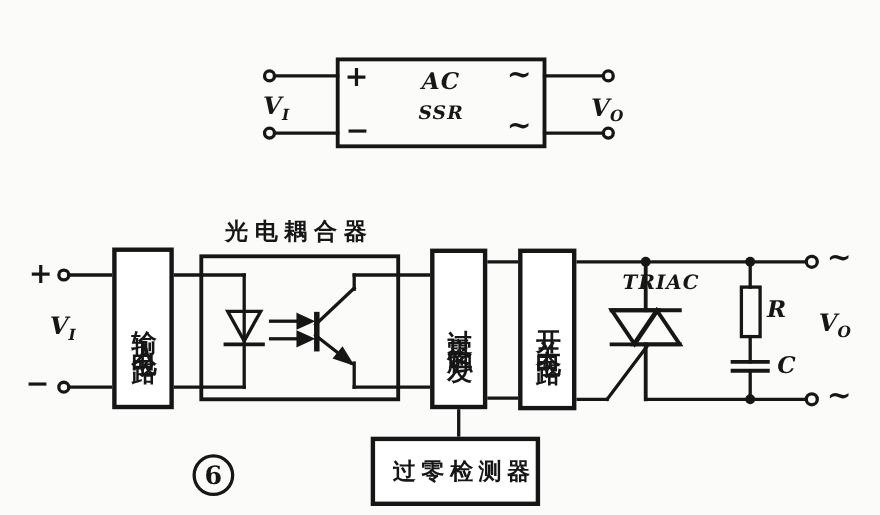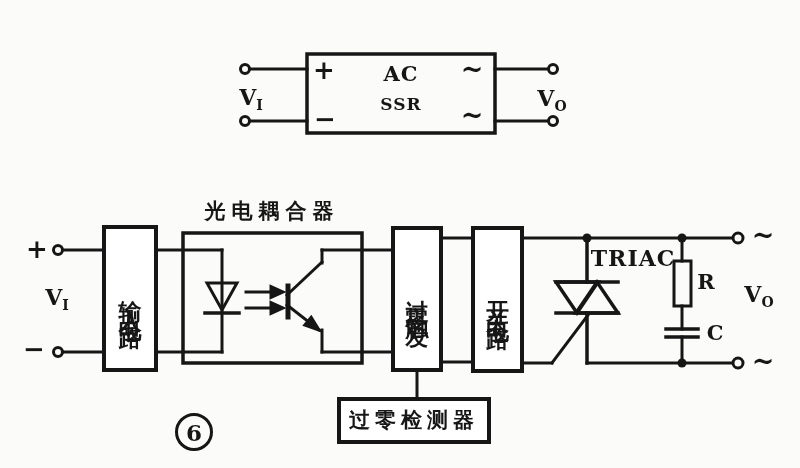--- a/index.html
+++ b/index.html
@@ -10,21 +10,21 @@
   body{background:#e8e8e8;font-family:"DejaVu Sans",sans-serif;}
   .canvas{
     position:relative;width:800px;height:468px;background:var(--bg);
     overflow:hidden;
   }
   svg.wires{position:absolute;left:0;top:0;}
   .lbl{
     position:absolute;transform:translate(-50%,-50%);
     color:var(--ink);white-space:nowrap;line-height:1;
   }
-  .serif{font-family:"DejaVu Serif","Liberation Serif",serif;font-weight:bold;}
+  .serif{font-family:"DejaVu Serif","Liberation Serif",serif;font-weight:bold;font-style:italic;}
   .sign{font-size:26px;font-weight:bold;font-family:"DejaVu Serif",serif;}
   .tilde{font-size:27px;font-weight:bold;font-family:"DejaVu Serif",serif;}
   .vlabel{font-size:22px;}
   .vlabel sub{font-size:14px;vertical-align:-5px;font-weight:bold;}
   .blocklabel{font-size:21px;font-weight:bold;letter-spacing:6px;}
   .vblock{
     position:absolute;box-sizing:border-box;border:4px solid var(--ink);
     background:#fff;display:flex;align-items:center;justify-content:center;
   }
   .vtext{
@@ -171,25 +171,25 @@
   </div>
 
   <div class="vblock" style="left:391px;top:226px;width:52px;height:146px;">
     <span class="vtext">过零触发</span>
   </div>
 
   <div class="vblock" style="left:471px;top:226px;width:53px;height:147px;">
     <span class="vtext">开关电路</span>
   </div>
 
-  <div class="hblock" style="left:337px;top:397px;width:154px;height:47px;">
+  <div class="hblock" style="left:337px;top:397px;width:154px;height:63px;justify-content:flex-end;">
     <span class="htext">过零检测器</span>
   </div>
 
-  <div class="lbl serif" style="left:633px;top:258px;font-size:22px;letter-spacing:1px;">TRIAC</div>
+  <div class="lbl serif" style="left:601px;top:258px;font-size:18px;letter-spacing:1px;">TRIAC</div>
   <div class="lbl serif" style="left:706px;top:281px;font-size:21px;">R</div>
   <div class="lbl serif" style="left:715px;top:332px;font-size:21px;">C</div>
 
   <div class="lbl tilde" style="left:763px;top:234px;">~</div>
   <div class="lbl tilde" style="left:763px;top:360px;">~</div>
   <div class="lbl serif vlabel" style="left:759px;top:296px;"><span>V</span><sub>O</sub></div>
 
   <div class="fig-circle" style="left:175px;top:413px;">
     <span class="fig-num">6</span>
   </div>

